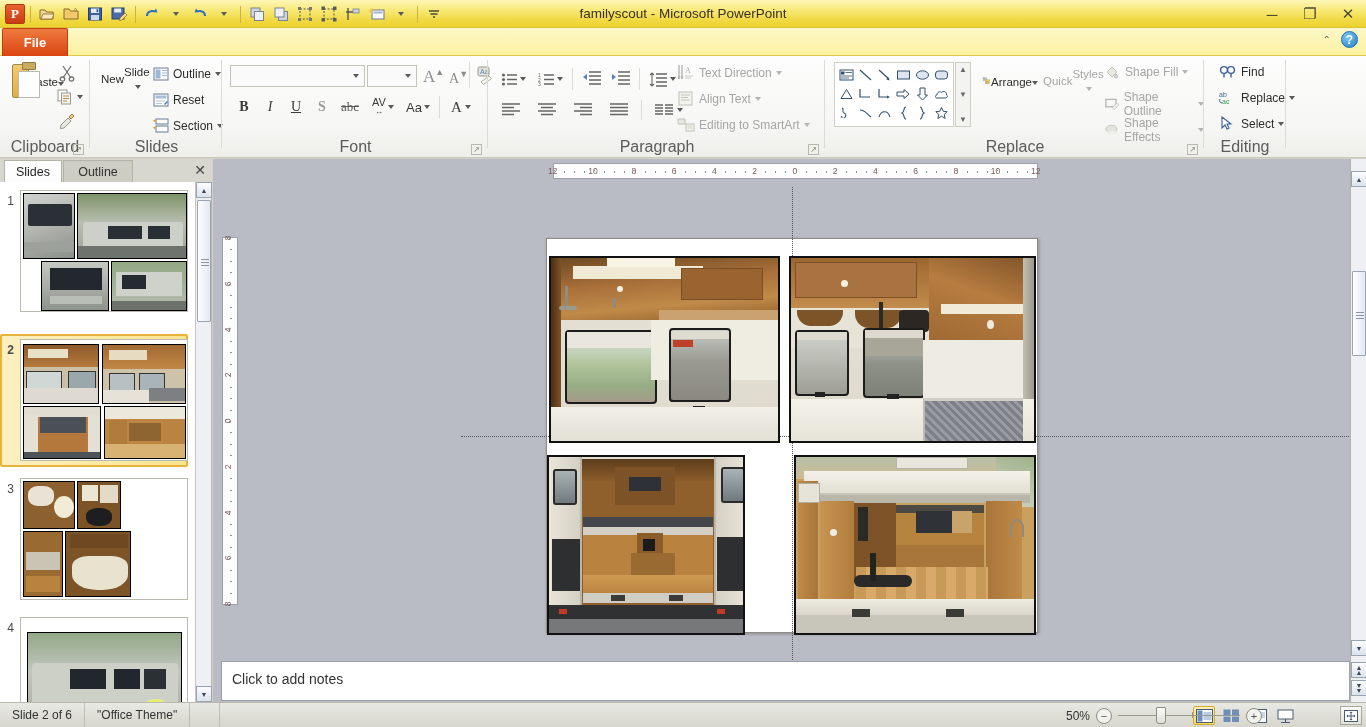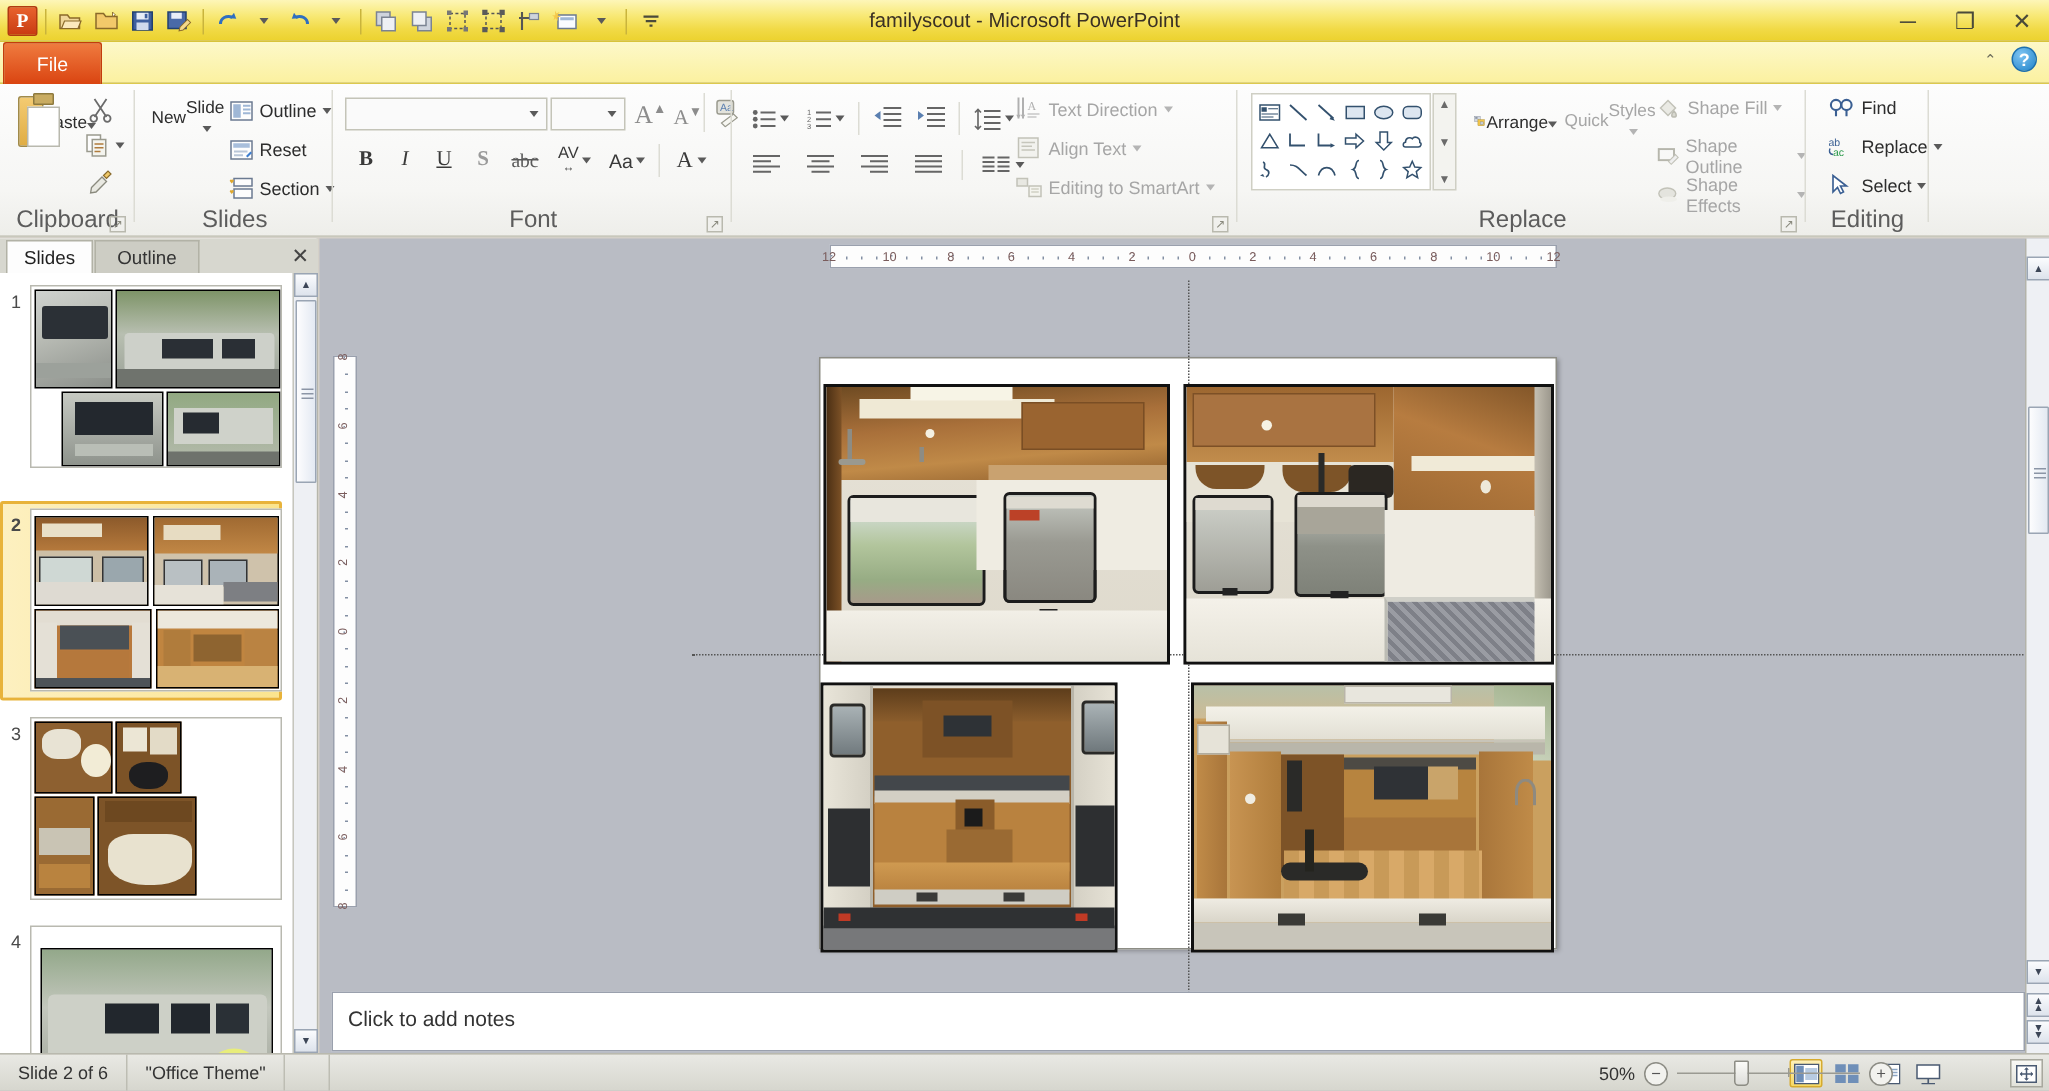--- a/index.html
+++ b/index.html
@@ -42,20 +42,21 @@
     position: absolute; left: 0; top: 28px; width: 1366px; height: 28px;
     background: linear-gradient(to bottom,#fdf8c9,#fbf1a0);
     border-bottom: 1px solid #dcc94e;
   }
   .tab-file {
     position: absolute; left: 2px; top: 0px; width: 66px; height: 28px;
     background: linear-gradient(to bottom,#ef7b3f,#da4411);
     border: 1px solid #c33c0c; border-bottom: none;
     color: #fff; font-size: 13px; line-height: 27px; text-align: center;
     border-radius: 2px 2px 0 0;
+    font-weight: bold;
   }
   .tabs { position: absolute; left: 70px; top: 0; height: 28px; display: flex; }
   .tab {
     height: 28px; line-height: 28px; padding: 0 14px; font-size: 13px; color: #3a3024;
     white-space: nowrap;
   }
   .tab.active {
     background: #fdfdfd; border: 1px solid #d9cb86; border-bottom: 1px solid #fdfdfd;
     border-radius: 3px 3px 0 0; line-height: 26px; color: #1f1f1f;
   }
@@ -569,20 +570,21 @@
       </div>
       <div class="small-item dis" style="left:188px;top:60px;">
         <svg width="18" height="17" viewBox="0 0 18 17">
             <path d="M1 3h7v5H1z" fill="#e8e8e2" stroke="#c2c2b8"></path>
             <rect x="9" y="8" width="8" height="7" fill="#f4f4ee" stroke="#c2c2b8"></rect>
             <path d="M10.5 10h5M10.5 12h5" stroke="#cfcfc4" stroke-width="0.9"></path>
           </svg>
         <span>Editing to SmartArt</span>
         <span class="caret dis"></span>
       </div>
+      <div class="group-label">Paragraph</div>
       <div class="dlg-launcher" style="right:6px;">↗</div>
       <div class="group-div" style="right:0;"></div>
     </div>
 
     <div class="group" style="left:826px;width:378px;">
       <div class="shapes-box" style="left:8px;top:6px;width:120px;height:65px;">
         <span class="shp">
           <svg width="15" height="14" viewBox="0 0 15 14">
               <rect x="1" y="2" width="13" height="10" fill="#fff" stroke="#33516e"></rect>
               <rect x="2" y="3.5" width="3.5" height="3" fill="#33516e"></rect>

